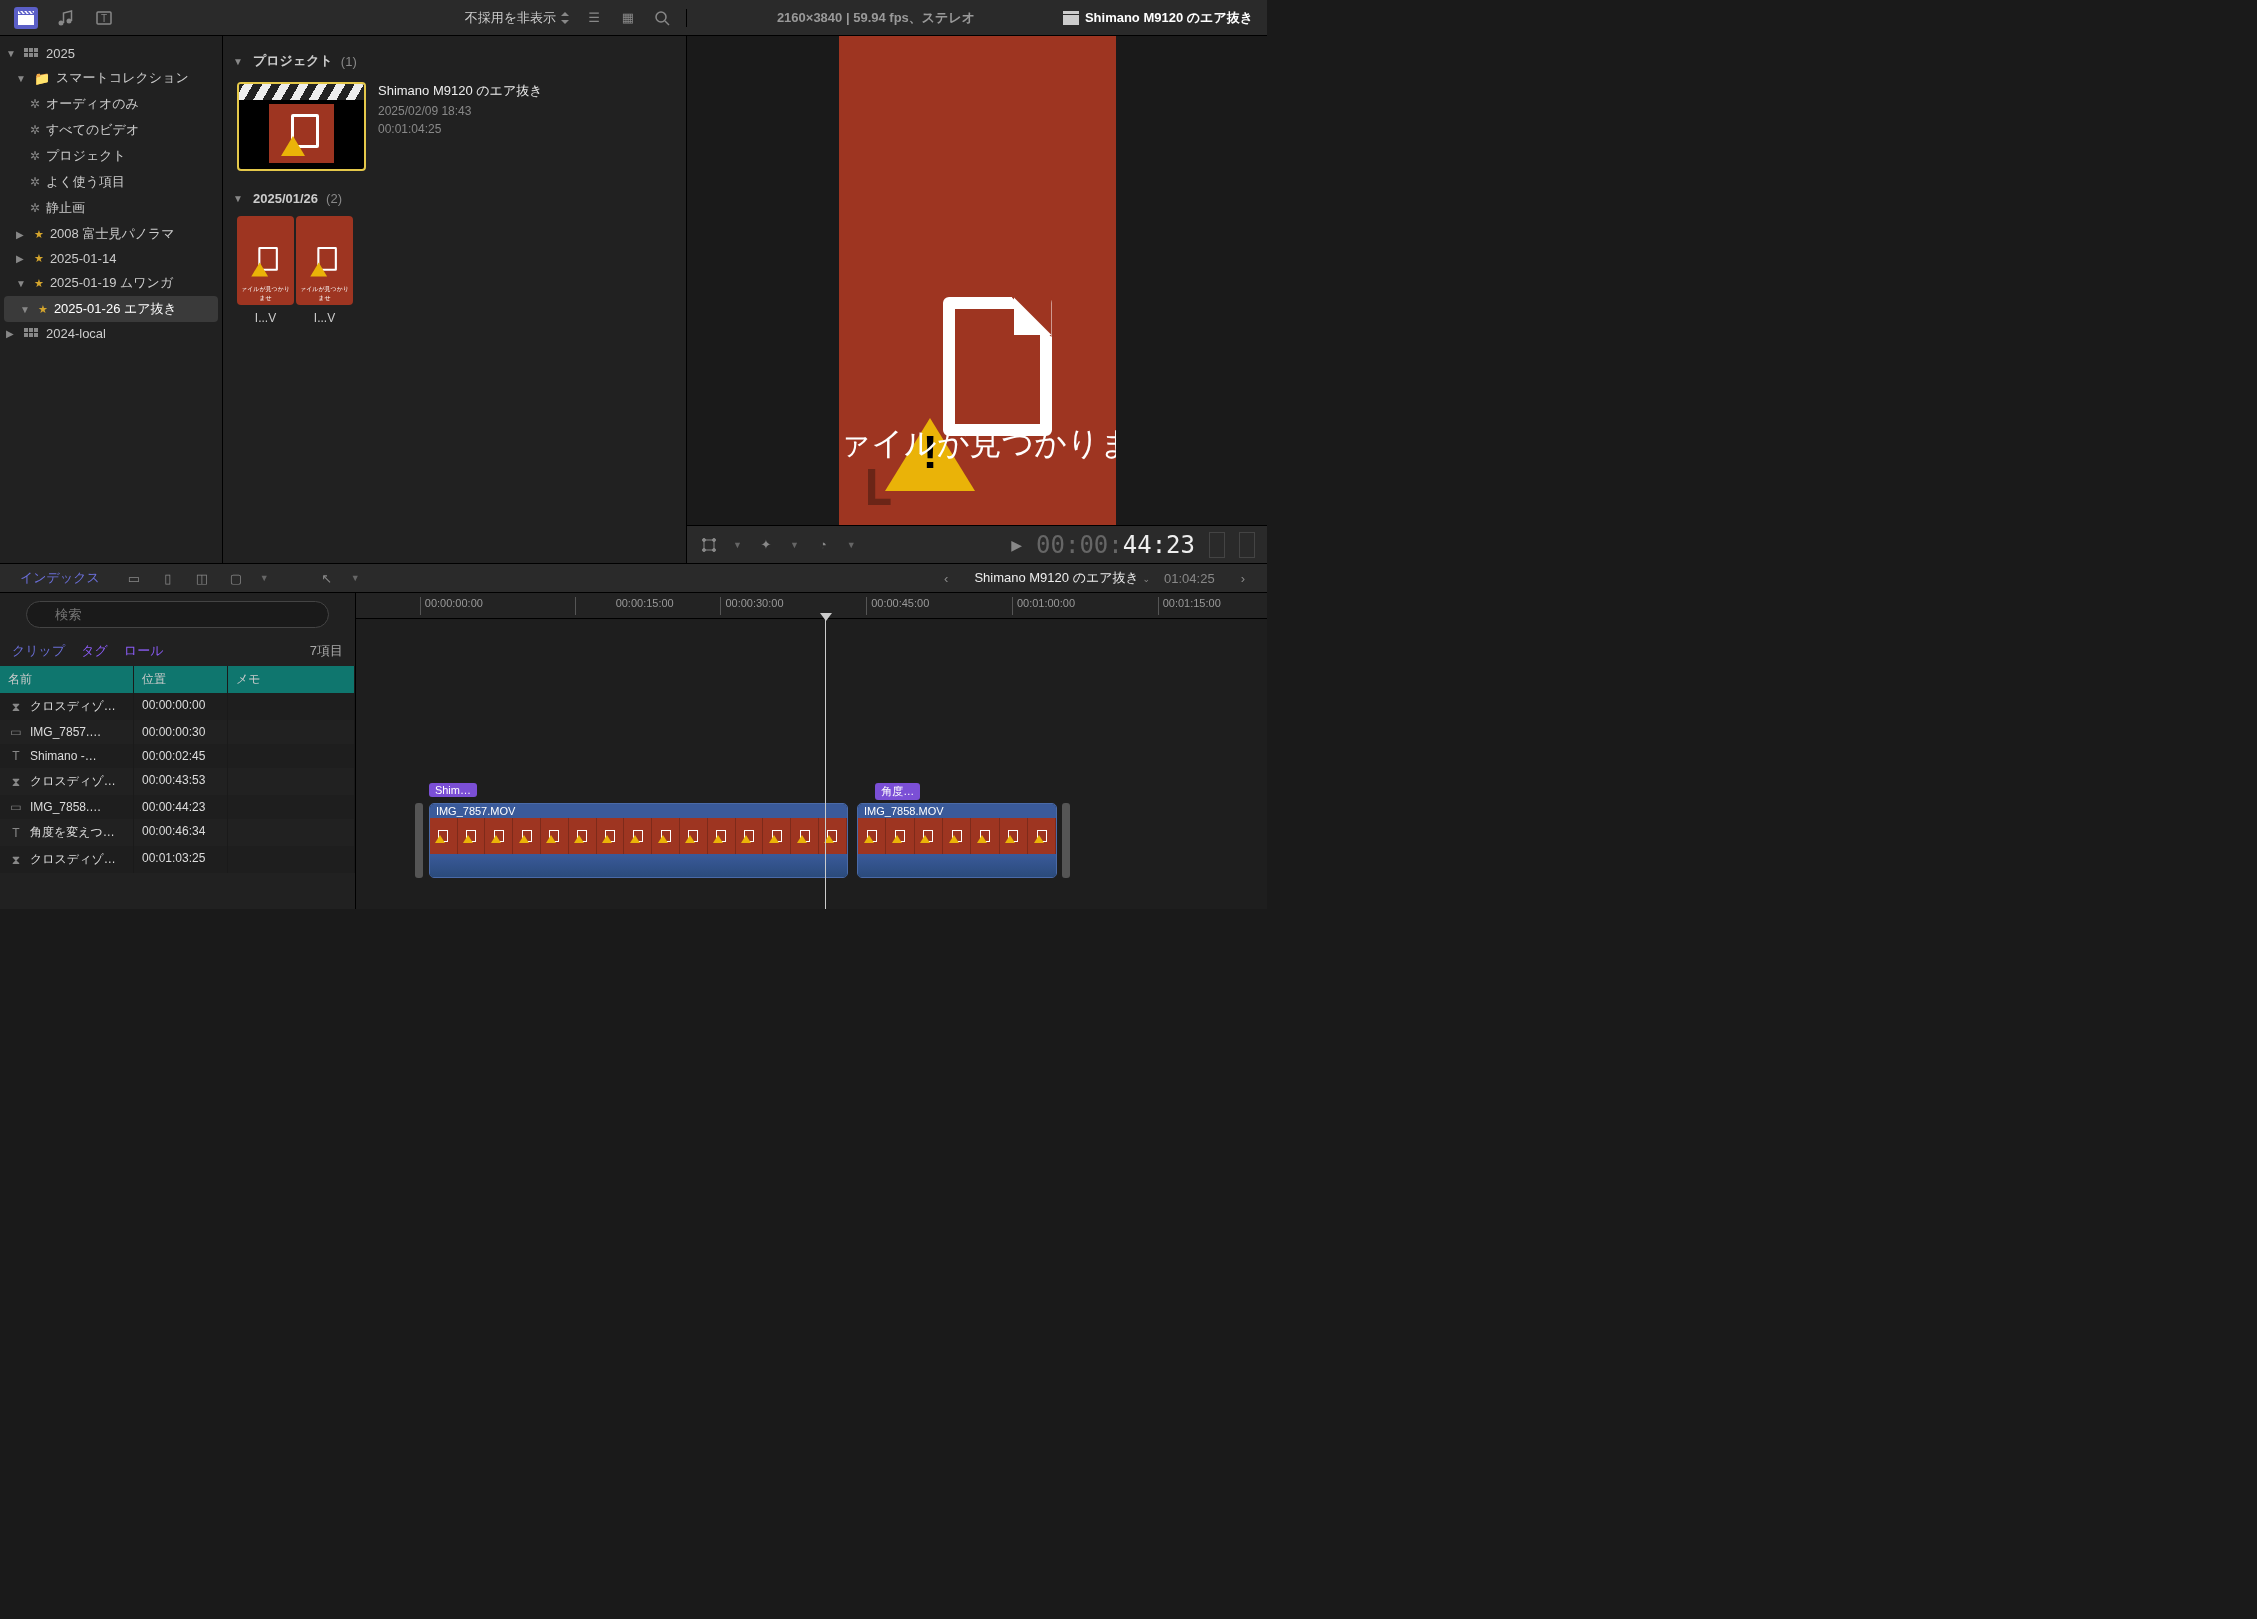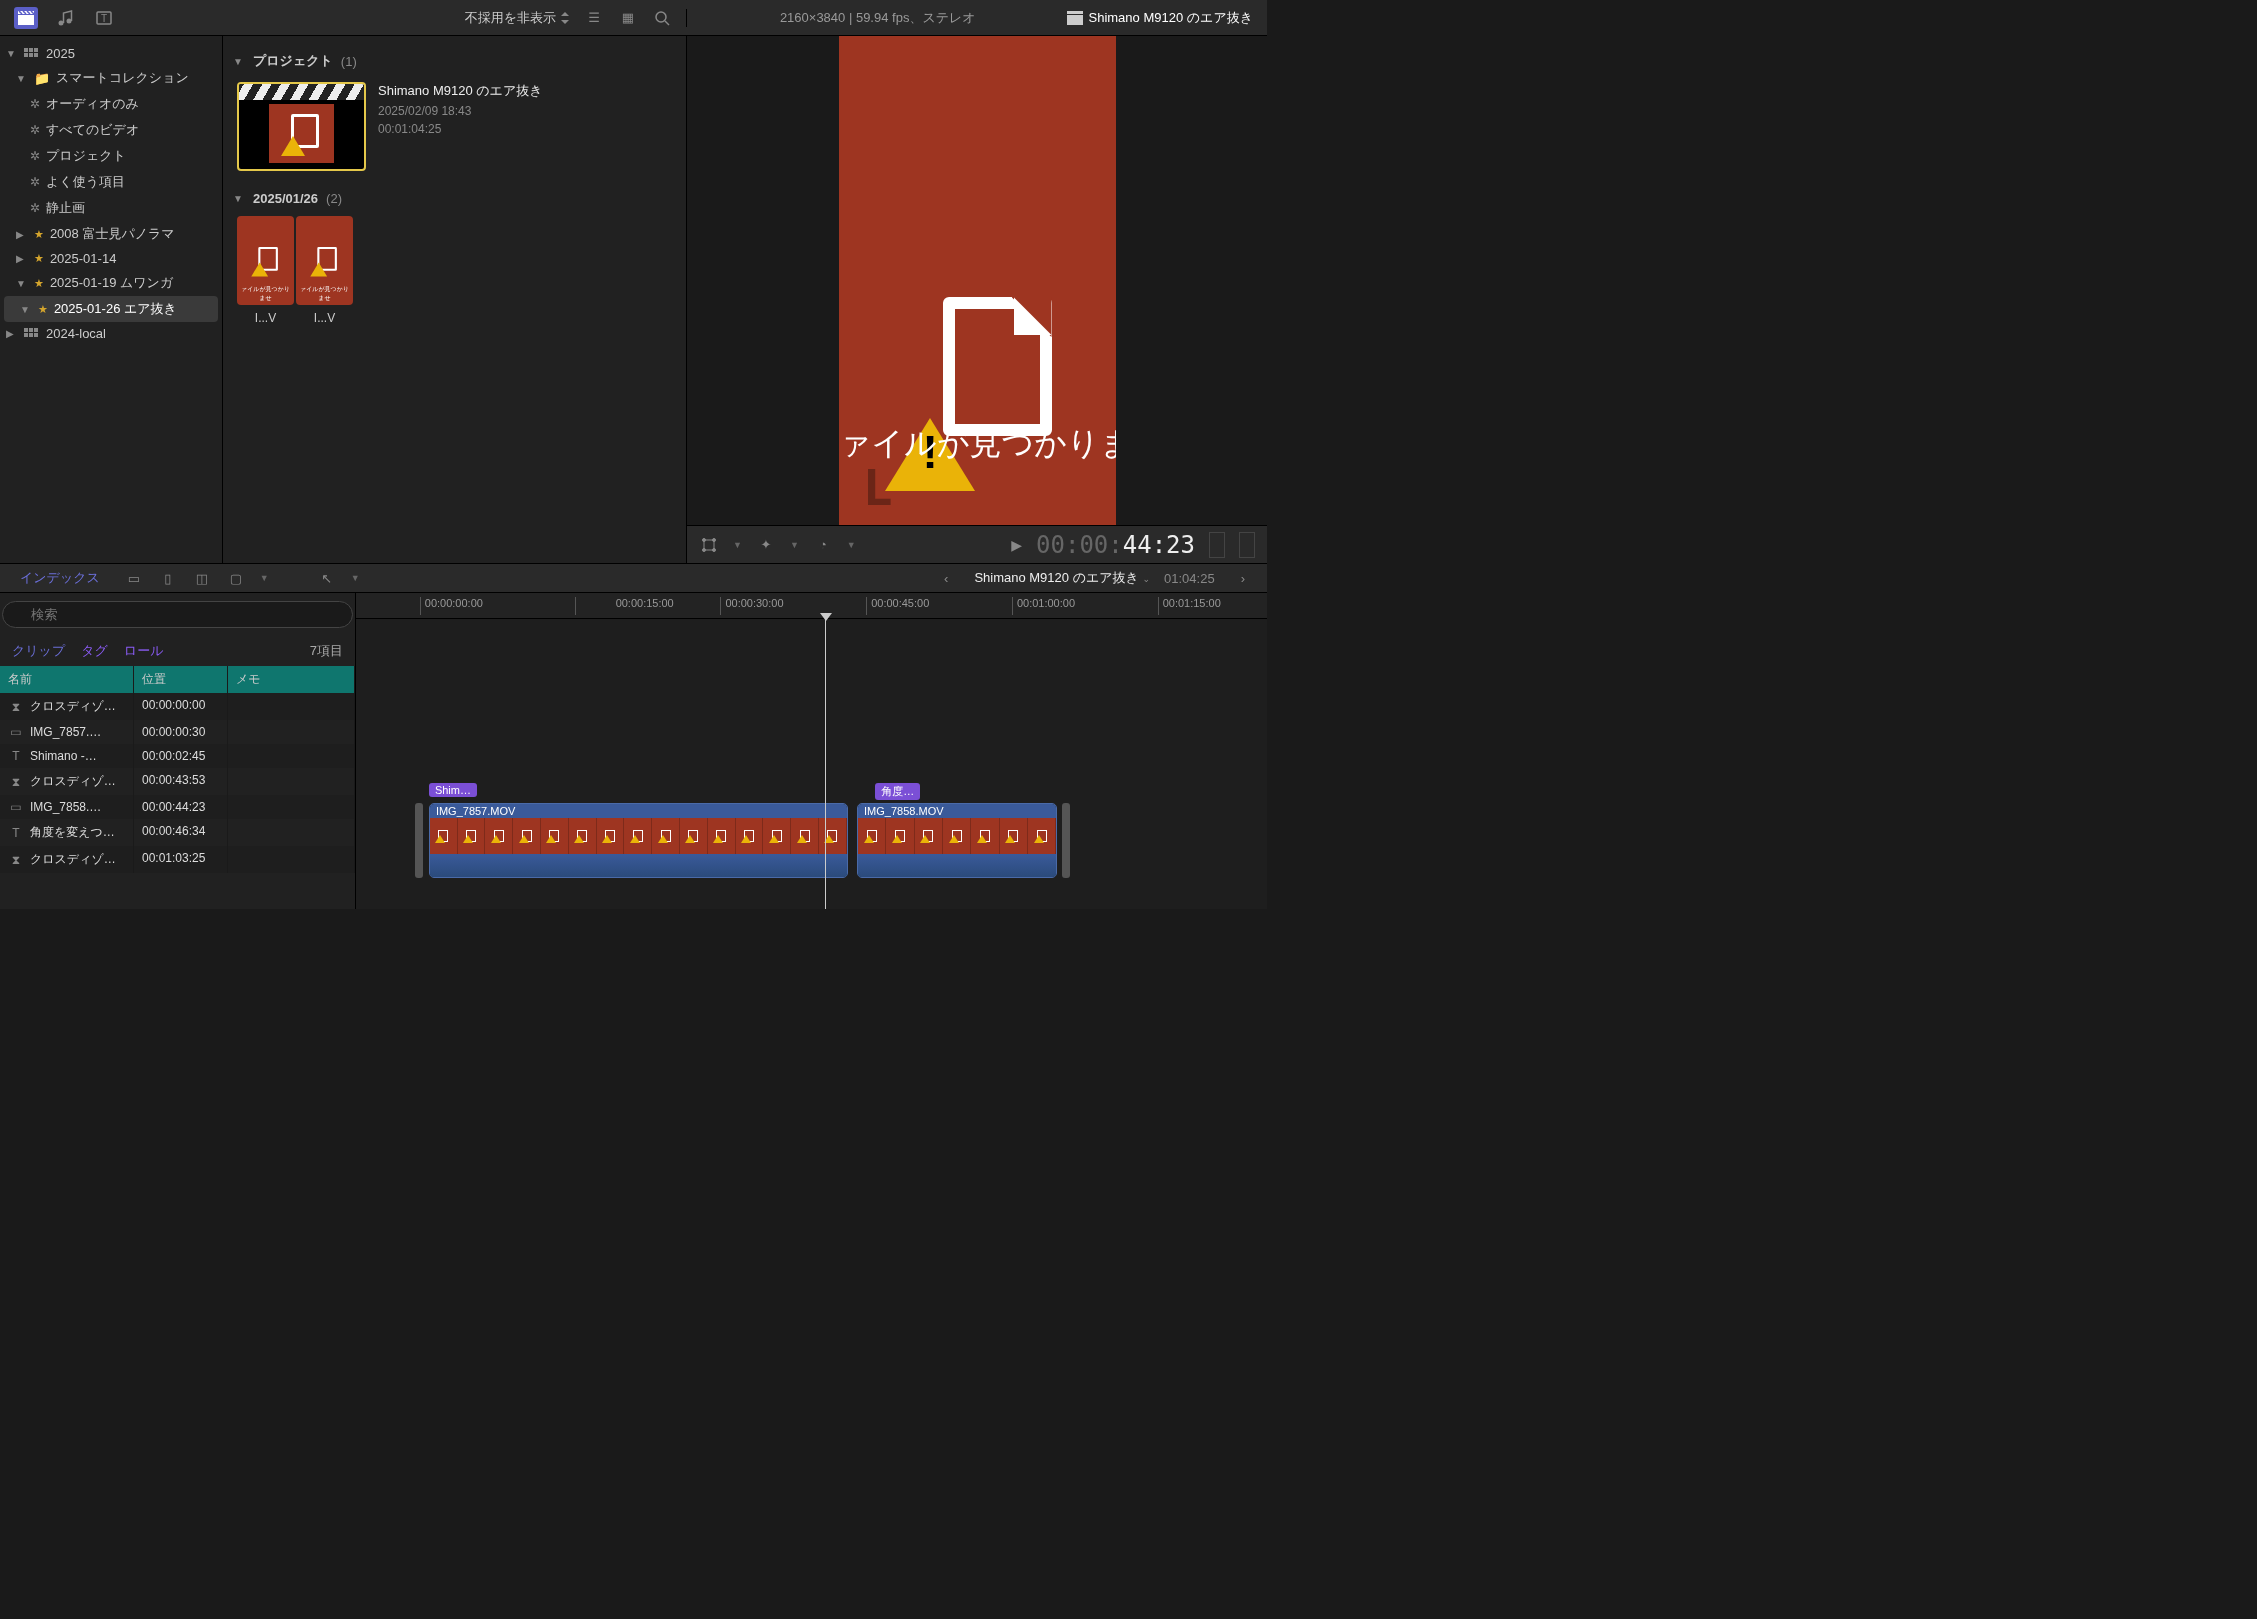--- a/index.html
+++ b/index.html
@@ -37,20 +37,21 @@
   padding-right: 14px;
 }
 .top-right {
   width: 581px;
   display: flex;
   align-items: center;
   padding: 0 14px;
   gap: 12px;
   border-left: 1px solid #000;
   justify-content: space-between;
+  font-weight: bold;
 }
 .media-info {
   color: #999;
   font-size: 13px;
   flex: 1;
   text-align: center;
 }
 .project-title {
   color: #fff;
   font-size: 13px;
@@ -292,21 +293,21 @@
   height: 317px;
 }
 
 
 .index-panel {
   width: 356px;
   background:#212121;
   border-right:1px solid #000;
   display:flex; flex-direction:column;
 }
-.search-row { padding:8px 2px; }
+.search-row { padding:8px 26px; }
 .search-box {
   width:100%;
   background:#1a1a1a;
   border:1px solid #444;
   border-radius: 14px;
   padding: 5px 10px 5px 28px;
   color:#ccc;
   position:relative;
 }
 .search-wrap { position:relative; }

